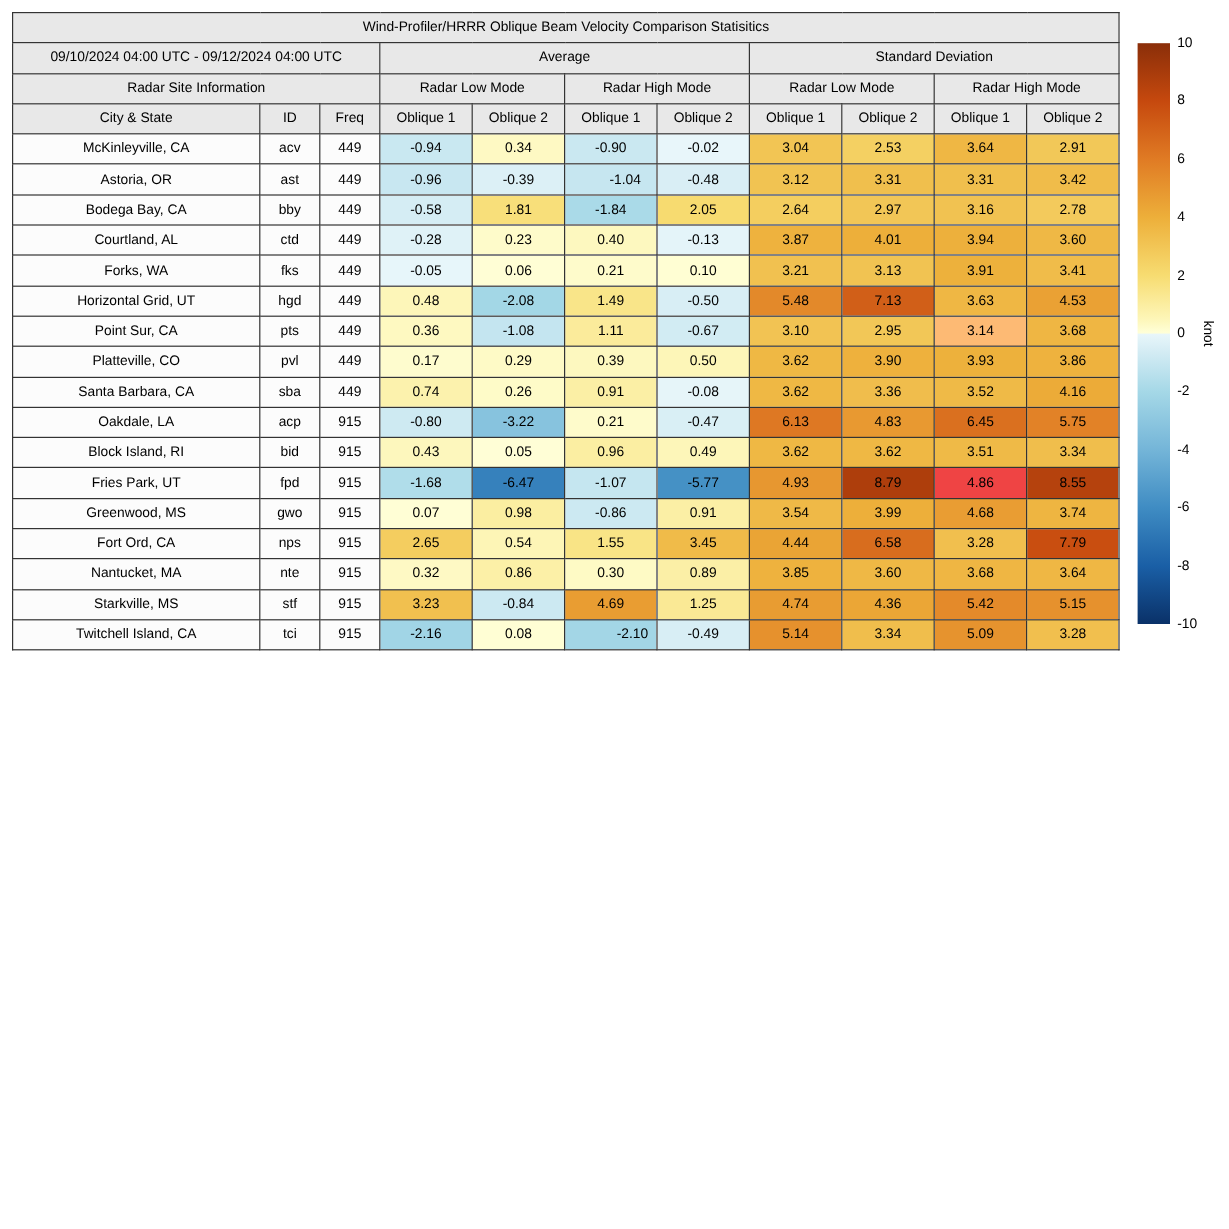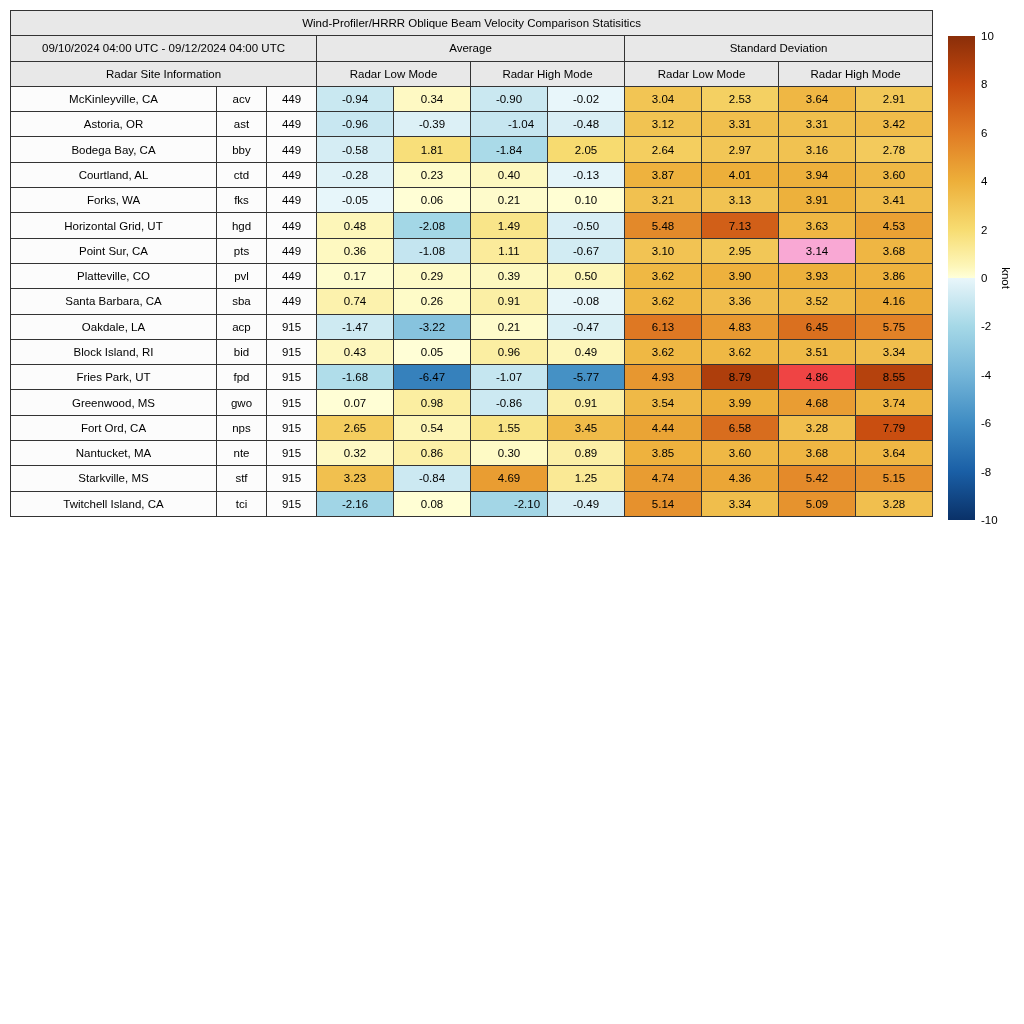--- a/index.html
+++ b/index.html
@@ -65,20 +65,33 @@
       <td colspan="4" class="hd">Average</td>
       <td colspan="4" class="hd">Standard Deviation</td>
     </tr>
     <tr>
       <td colspan="3" class="hd">Radar Site Information</td>
       <td colspan="2" class="hd">Radar Low Mode</td>
       <td colspan="2" class="hd">Radar High Mode</td>
       <td colspan="2" class="hd">Radar Low Mode</td>
       <td colspan="2" class="hd">Radar High Mode</td>
     </tr>
+    <tr>
+      <td class="hd">City &amp; State</td>
+      <td class="hd">ID</td>
+      <td class="hd">Freq</td>
+      <td class="hd">Oblique 1</td>
+      <td class="hd">Oblique 2</td>
+      <td class="hd">Oblique 1</td>
+      <td class="hd">Oblique 2</td>
+      <td class="hd">Oblique 1</td>
+      <td class="hd">Oblique 2</td>
+      <td class="hd">Oblique 1</td>
+      <td class="hd">Oblique 2</td>
+    </tr>
   </thead>
   <tbody>
       <tr>
         <td class="lbl">McKinleyville, CA</td>
         <td class="lbl">acv</td>
         <td class="lbl">449</td>
         <td style="background: rgb(201, 232, 241);">-0.94</td>
         <td style="background: rgb(254, 249, 195);">0.34</td>
         <td style="background: rgb(202, 232, 241);">-0.90</td>
         <td style="background: rgb(232, 246, 250);">-0.02</td>
@@ -155,21 +168,21 @@
       <tr>
         <td class="lbl">Point Sur, CA</td>
         <td class="lbl">pts</td>
         <td class="lbl">449</td>
         <td style="background: rgb(254, 249, 193);">0.36</td>
         <td style="background: rgb(196, 229, 240);">-1.08</td>
         <td style="background: rgb(251, 235, 155);">1.11</td>
         <td style="background: rgb(210, 236, 243);">-0.67</td>
         <td style="background: rgb(242, 195, 83);">3.10</td>
         <td style="background: rgb(242, 199, 87);">2.95</td>
-        <td style="background: #f9a8d4; text-align: center;">3.14</td>
+        <td style="background: #fdba74; text-align: center;">3.14</td>
         <td style="background: rgb(239, 182, 67);">3.68</td>
       </tr>
       <tr>
         <td class="lbl">Platteville, CO</td>
         <td class="lbl">pvl</td>
         <td class="lbl">449</td>
         <td style="background: rgb(254, 252, 206);">0.17</td>
         <td style="background: rgb(254, 250, 198);">0.29</td>
         <td style="background: rgb(253, 248, 191);">0.39</td>
         <td style="background: rgb(253, 246, 184);">0.50</td>
@@ -188,21 +201,21 @@
         <td style="background: rgb(230, 245, 249);">-0.08</td>
         <td style="background: rgb(239, 184, 68);">3.62</td>
         <td style="background: rgb(240, 189, 76);">3.36</td>
         <td style="background: rgb(239, 186, 71);">3.52</td>
         <td style="background: rgb(236, 171, 56);">4.16</td>
       </tr>
       <tr>
         <td class="lbl">Oakdale, LA</td>
         <td class="lbl">acp</td>
         <td class="lbl">915</td>
-        <td style="background: rgb(206, 234, 242);">-1.47</td>
+        <td style="background: rgb(206, 234, 242);">-0.80</td>
         <td style="background: rgb(135, 195, 222);">-3.22</td>
         <td style="background: rgb(254, 251, 203);">0.21</td>
         <td style="background: rgb(217, 239, 245);">-0.47</td>
         <td style="background: rgb(222, 120, 35);">6.13</td>
         <td style="background: rgb(232, 153, 49);">4.83</td>
         <td style="background: rgb(218, 112, 31);">6.45</td>
         <td style="background: rgb(226, 130, 39);">5.75</td>
       </tr>
       <tr>
         <td class="lbl">Block Island, RI</td>

